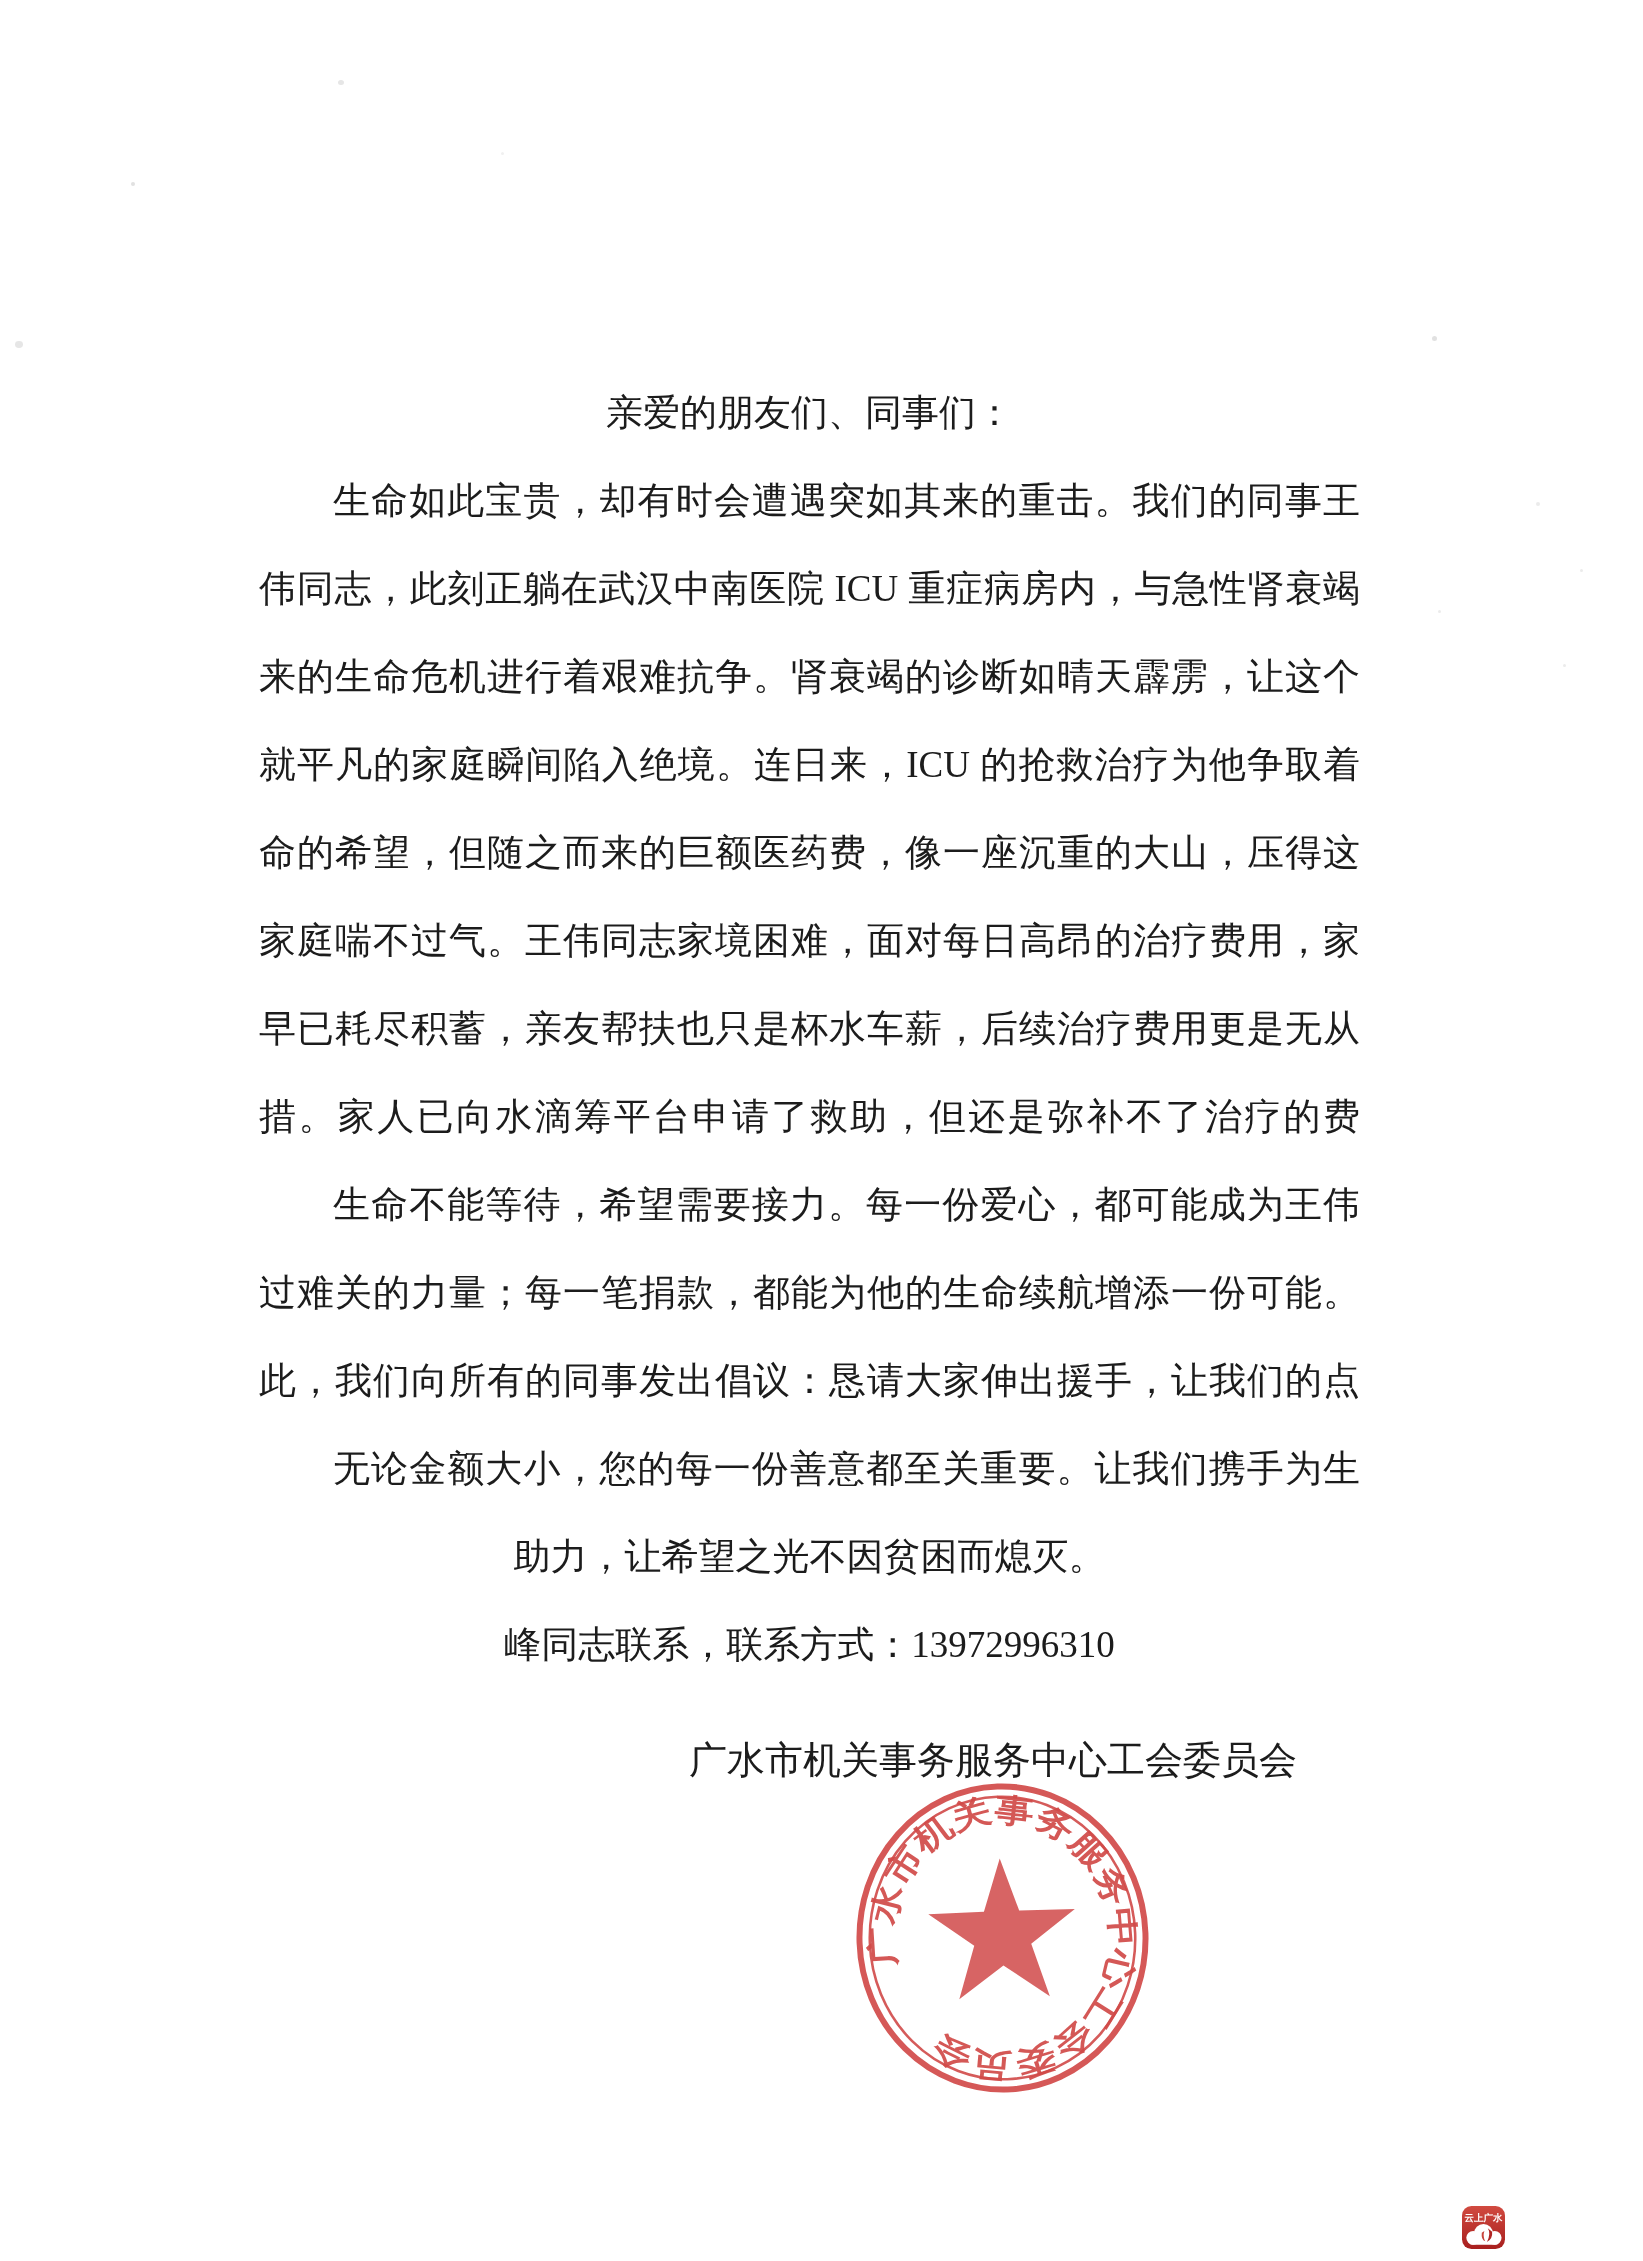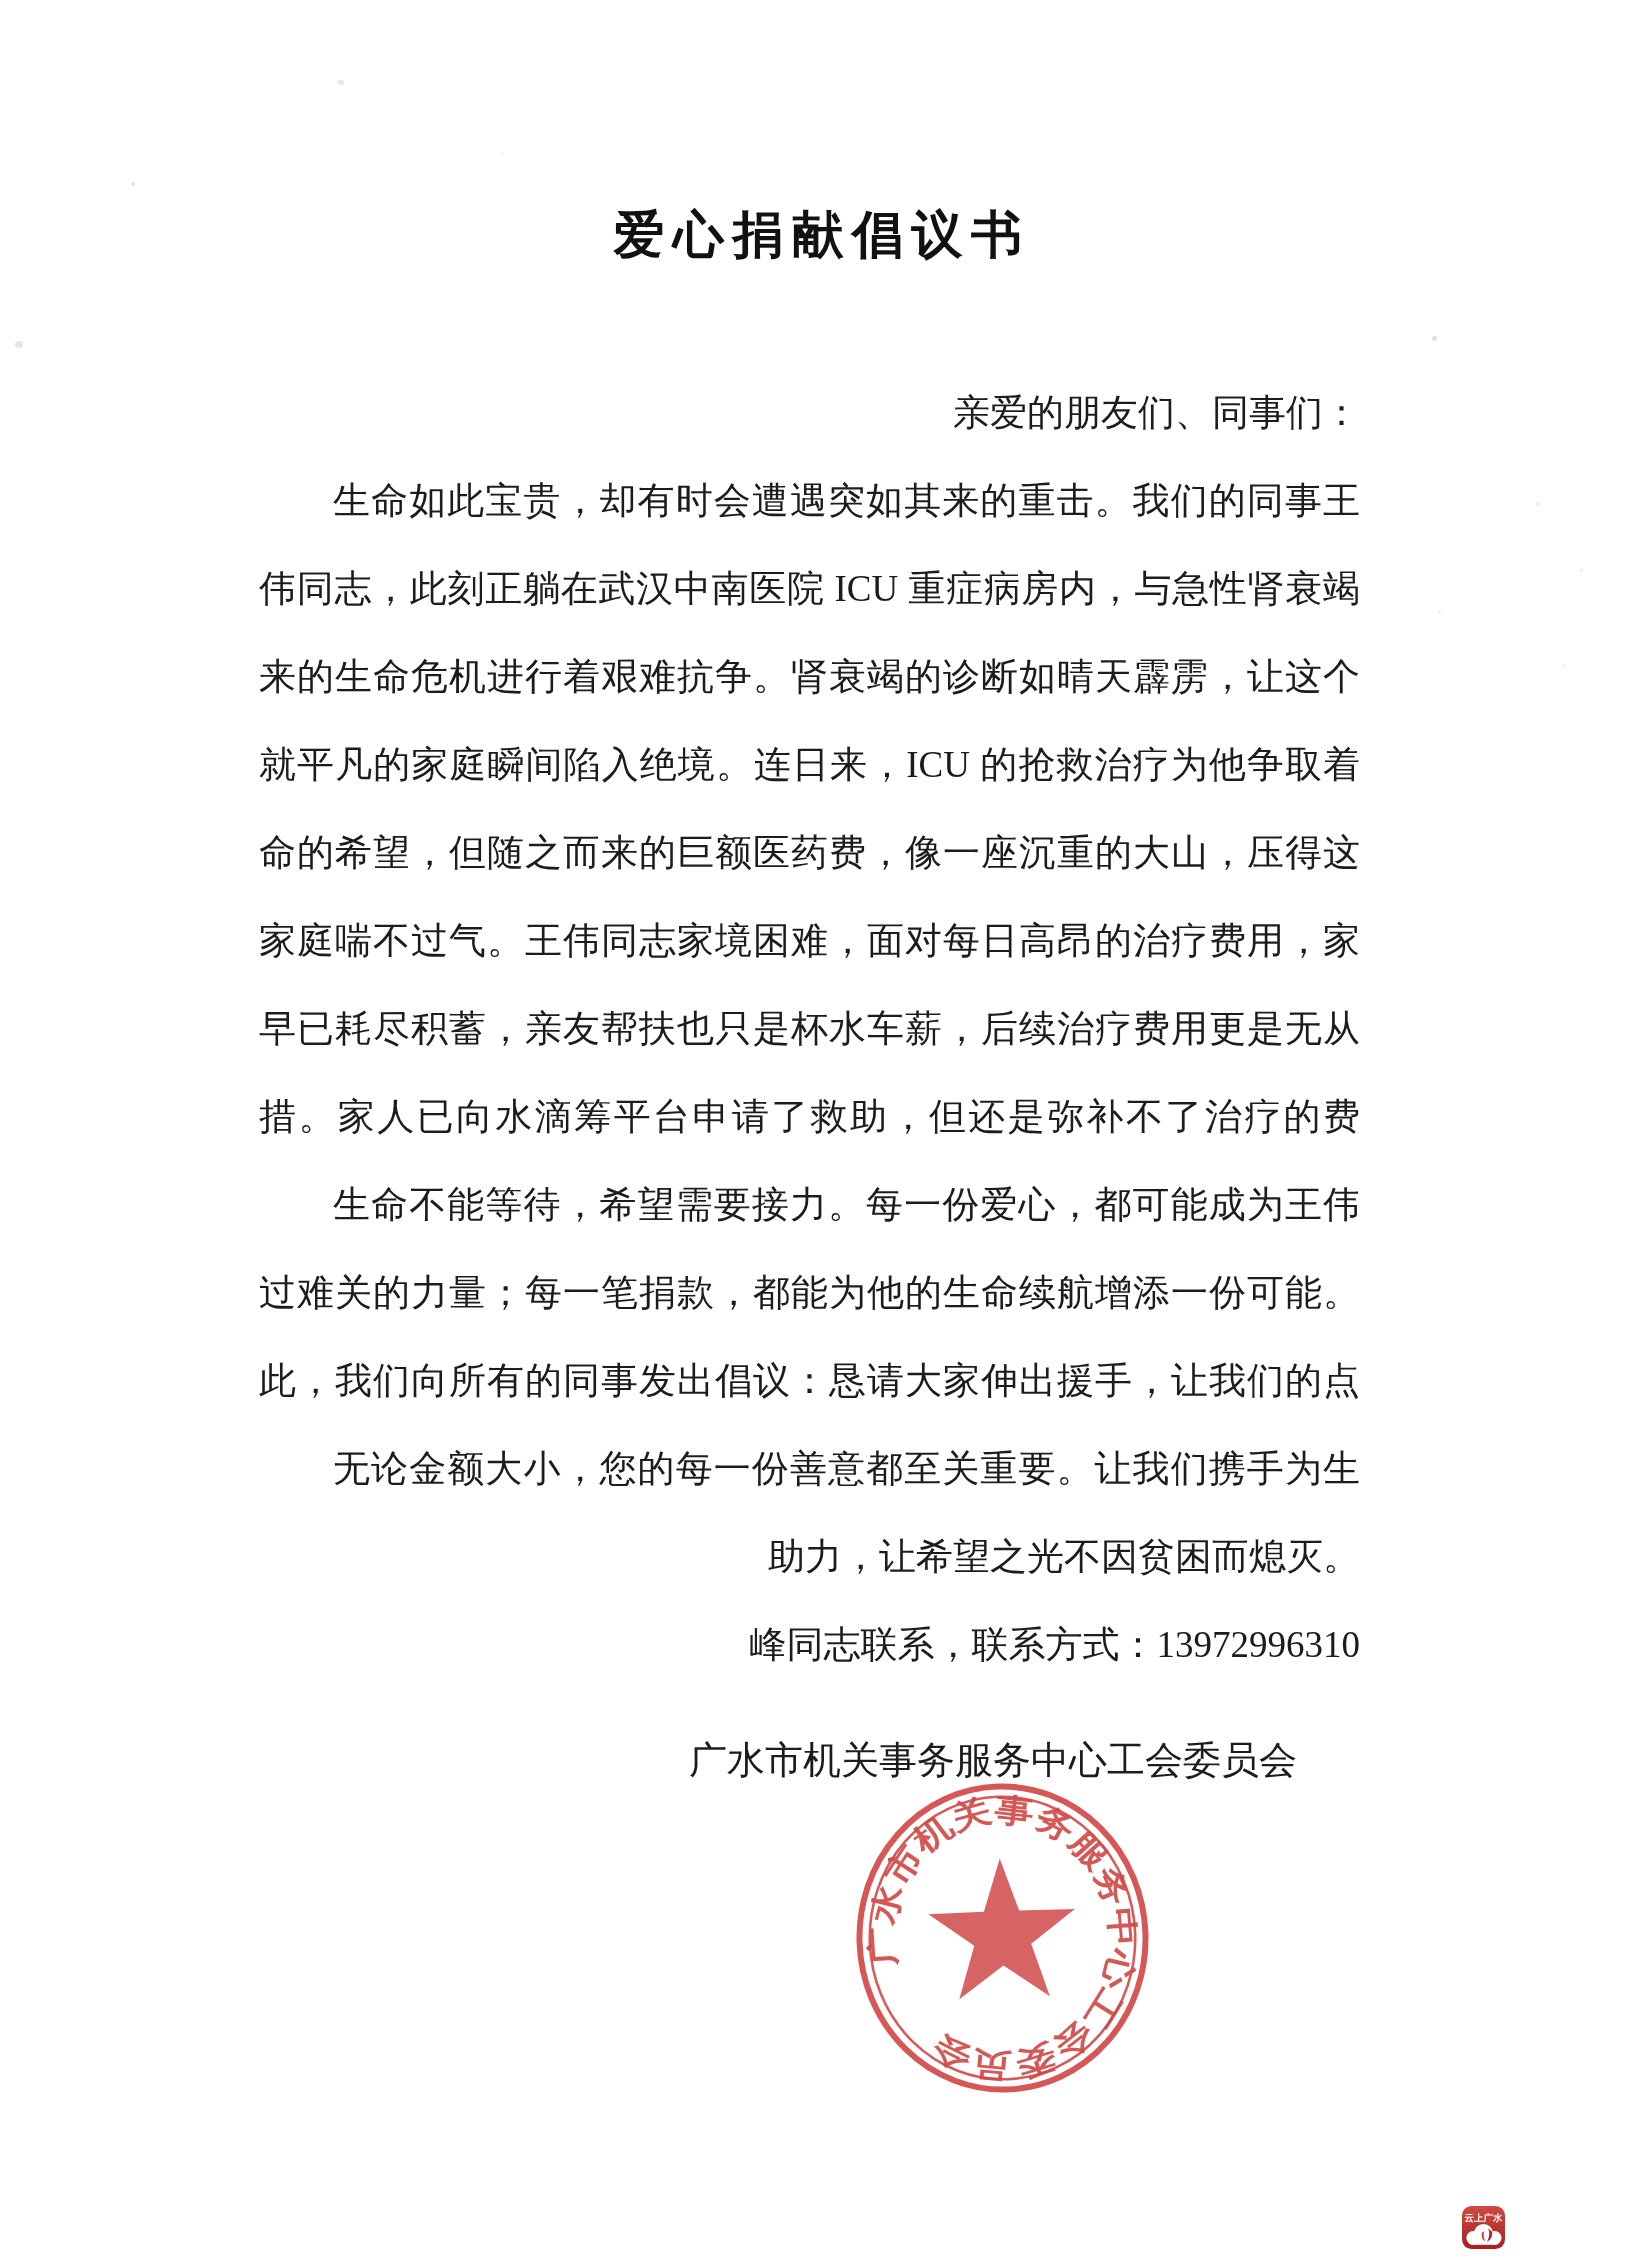--- a/index.html
+++ b/index.html
@@ -28,21 +28,21 @@
     position: absolute;
     top: 369px;
     left: 259px;
     width: 1101px;
     font-size: 37px;
   }
   .line {
     height: 88px;
     line-height: 88px;
     white-space: nowrap;
-    text-align: right;
+    text-align: center;
   }
   .line.fill {
     white-space: normal;
     text-align: justify;
     text-align-last: justify;
     overflow: hidden;
   }
   .line.indent { text-indent: 74px; }
   .sig-row {
     margin-top: 27px;
@@ -80,21 +80,20 @@
     position: absolute;
     background: #9a9a9a;
     border-radius: 50%;
   }
 </style>
 </head>
 <body>
 
 <div class="page">
 
-  <div class="doc-title">爱心捐献倡议书</div>
 
   <div class="body-col">
     <div class="line">亲爱的朋友们、同事们：</div>
     <div class="line fill indent">生命如此宝贵，却有时会遭遇突如其来的重击。我们的同事王</div>
     <div class="line fill">伟同志，此刻正躺在武汉中南医院 ICU 重症病房内，与急性肾衰竭带</div>
     <div class="line fill">来的生命危机进行着艰难抗争。肾衰竭的诊断如晴天霹雳，让这个本</div>
     <div class="line fill">就平凡的家庭瞬间陷入绝境。连日来，ICU 的抢救治疗为他争取着生</div>
     <div class="line fill">命的希望，但随之而来的巨额医药费，像一座沉重的大山，压得这个</div>
     <div class="line fill">家庭喘不过气。王伟同志家境困难，面对每日高昂的治疗费用，家中</div>
     <div class="line fill">早已耗尽积蓄，亲友帮扶也只是杯水车薪，后续治疗费用更是无从筹</div>

